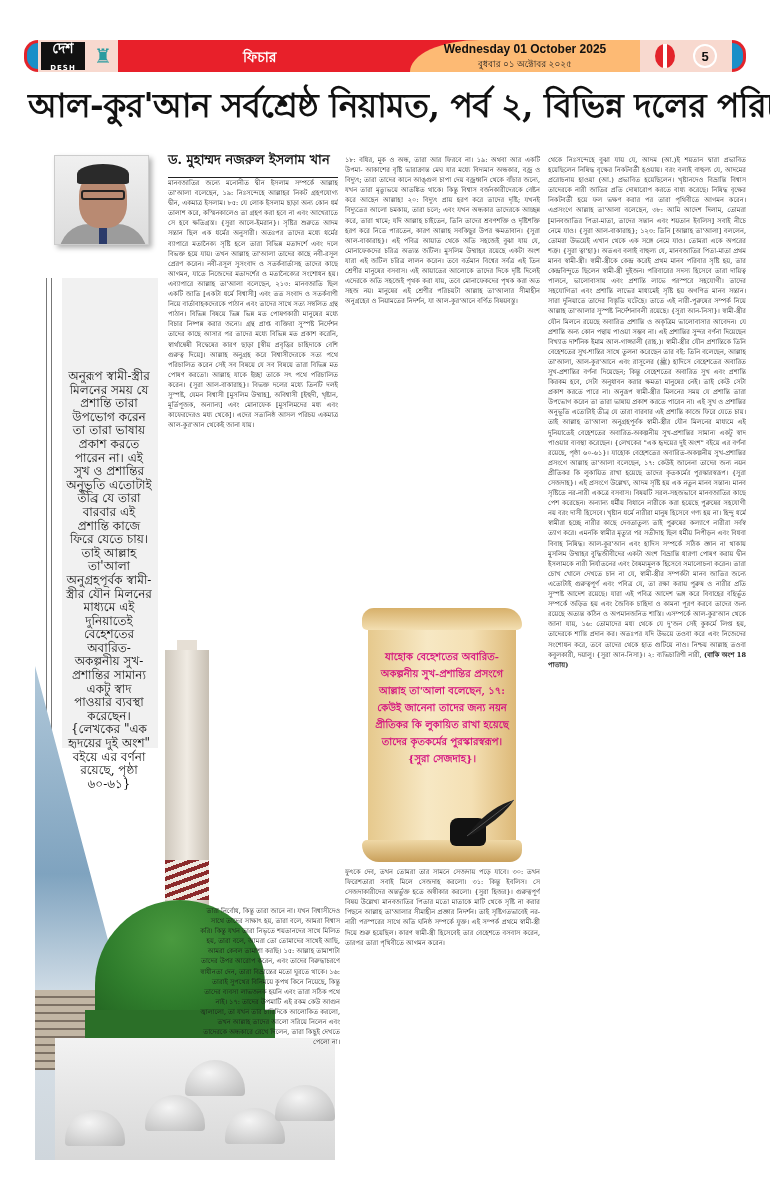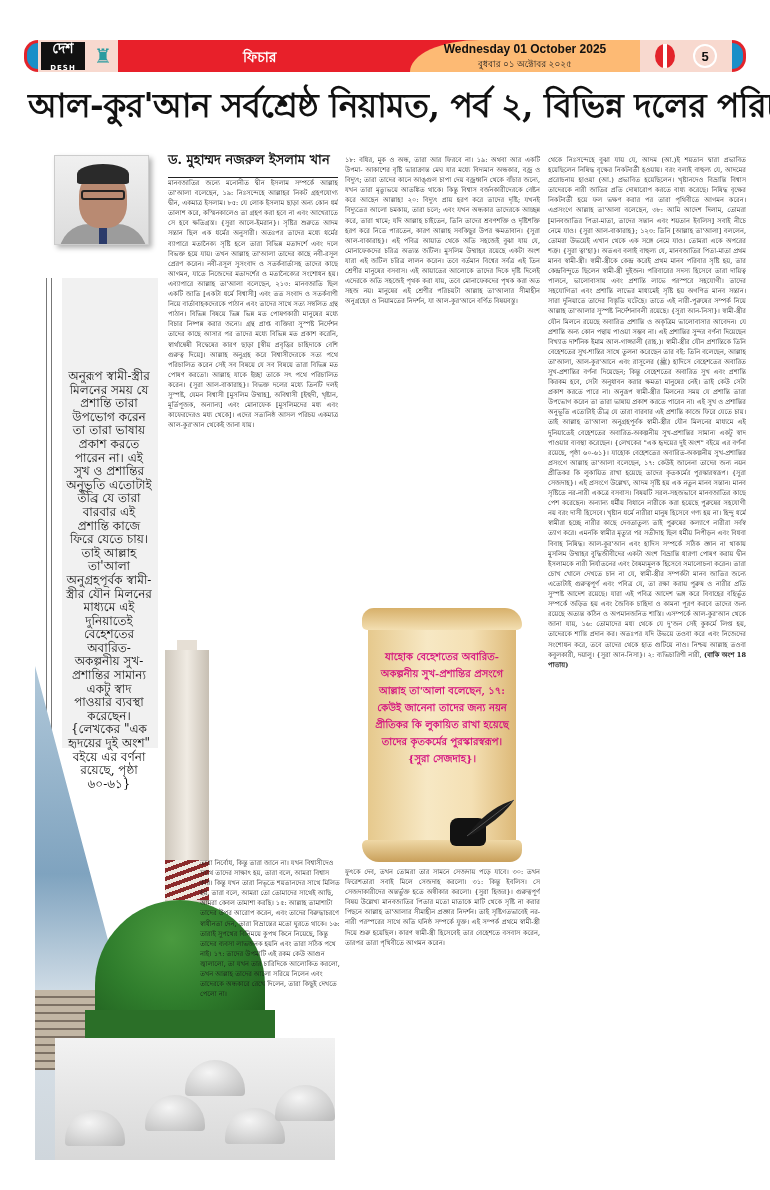--- a/index.html
+++ b/index.html
@@ -42,21 +42,21 @@
   
   .byline { position: absolute; left: 168px; top: 150px; width: 170px; font-weight: bold; font-size: 13px; color: #111; border-bottom: 1px solid #222; padding-bottom: 6px; white-space: nowrap; }
 
   
   .col { position: absolute; font-size: 6.6px; line-height: 10.1px; text-align: justify; color: #1a1a1a; overflow: hidden; }
   .col p { margin-bottom: 0; }
   .col-1 { left: 168px; top: 178px; width: 170px; height: 680px; }
   .col-2 { left: 345px; top: 155px; width: 195px; height: 440px; }
   .col-3 { left: 548px; top: 155px; width: 198px; height: 1000px; }
   .col-2b { left: 345px; top: 867px; width: 195px; height: 270px; }
-  .col-1b { left: 200px; top: 858px; width: 140px; height: 240px; text-align: left; }
+  .col-1b { left: 200px; top: 906px; width: 140px; height: 240px; text-align: right; }
   .english { font-family: "Liberation Sans", sans-serif; font-size: 12.5px; line-height: 14px; display: block; margin: 2px 0; }
 
   
   .scroll { position: absolute; left: 362px; top: 608px; width: 160px; height: 255px; }
   .scroll-body { position: absolute; left: 6px; top: 10px; width: 148px; height: 235px; background: linear-gradient(90deg,#e6c98d 0%,#f7e8c4 40%,#f4e0b4 70%,#ddb978 100%); border-radius: 8px; }
   .scroll-top { position: absolute; left: 0; top: 0; width: 160px; height: 22px; background: linear-gradient(180deg,#d7b06a,#f3dfb2); border-radius: 14px 20px 6px 6px; }
   .scroll-bot { position: absolute; left: 0; top: 232px; width: 160px; height: 22px; background: linear-gradient(0deg,#c9a05b,#efd8a6); border-radius: 6px 6px 14px 20px; }
   .scroll-text { position: absolute; left: 12px; top: 40px; width: 136px; color: #d4137f; font-weight: bold; font-size: 10px; line-height: 17px; text-align: center; }
   .quill { position: absolute; left: 100px; top: 190px; width: 55px; height: 40px; }
   .inkpot { position: absolute; left: 88px; top: 210px; width: 36px; height: 28px; background: #121212; border-radius: 8px 8px 6px 6px; }

